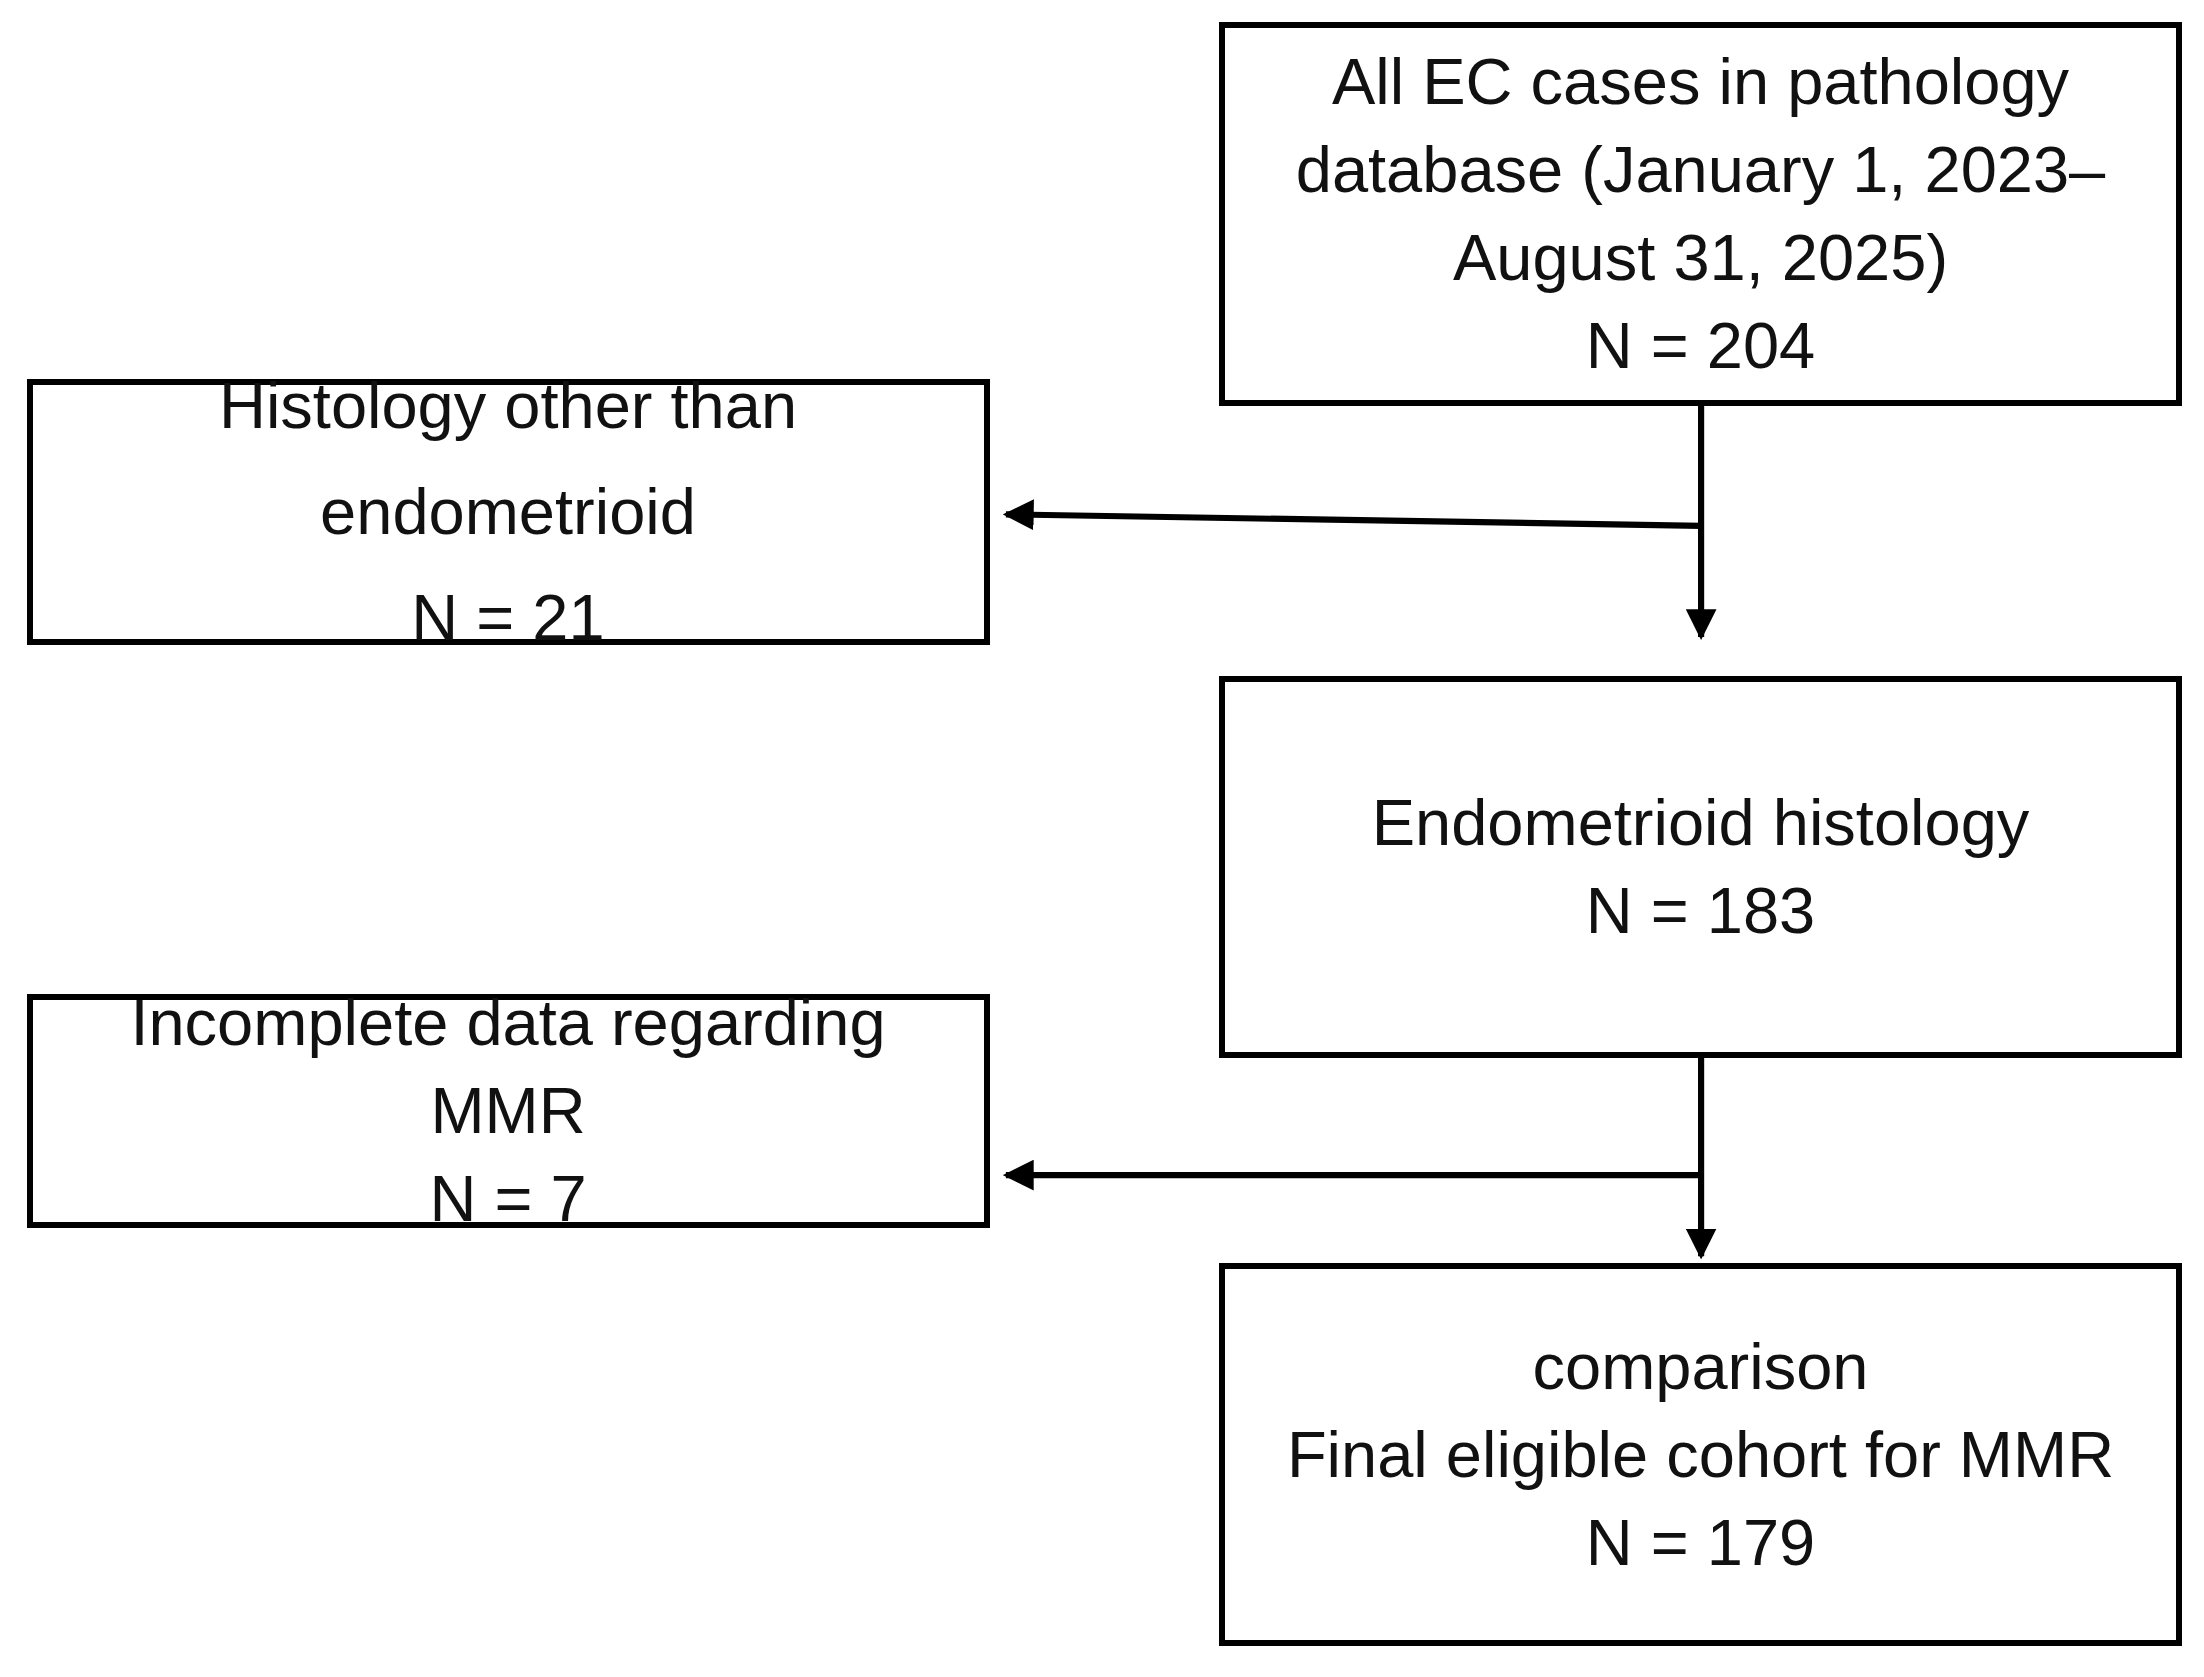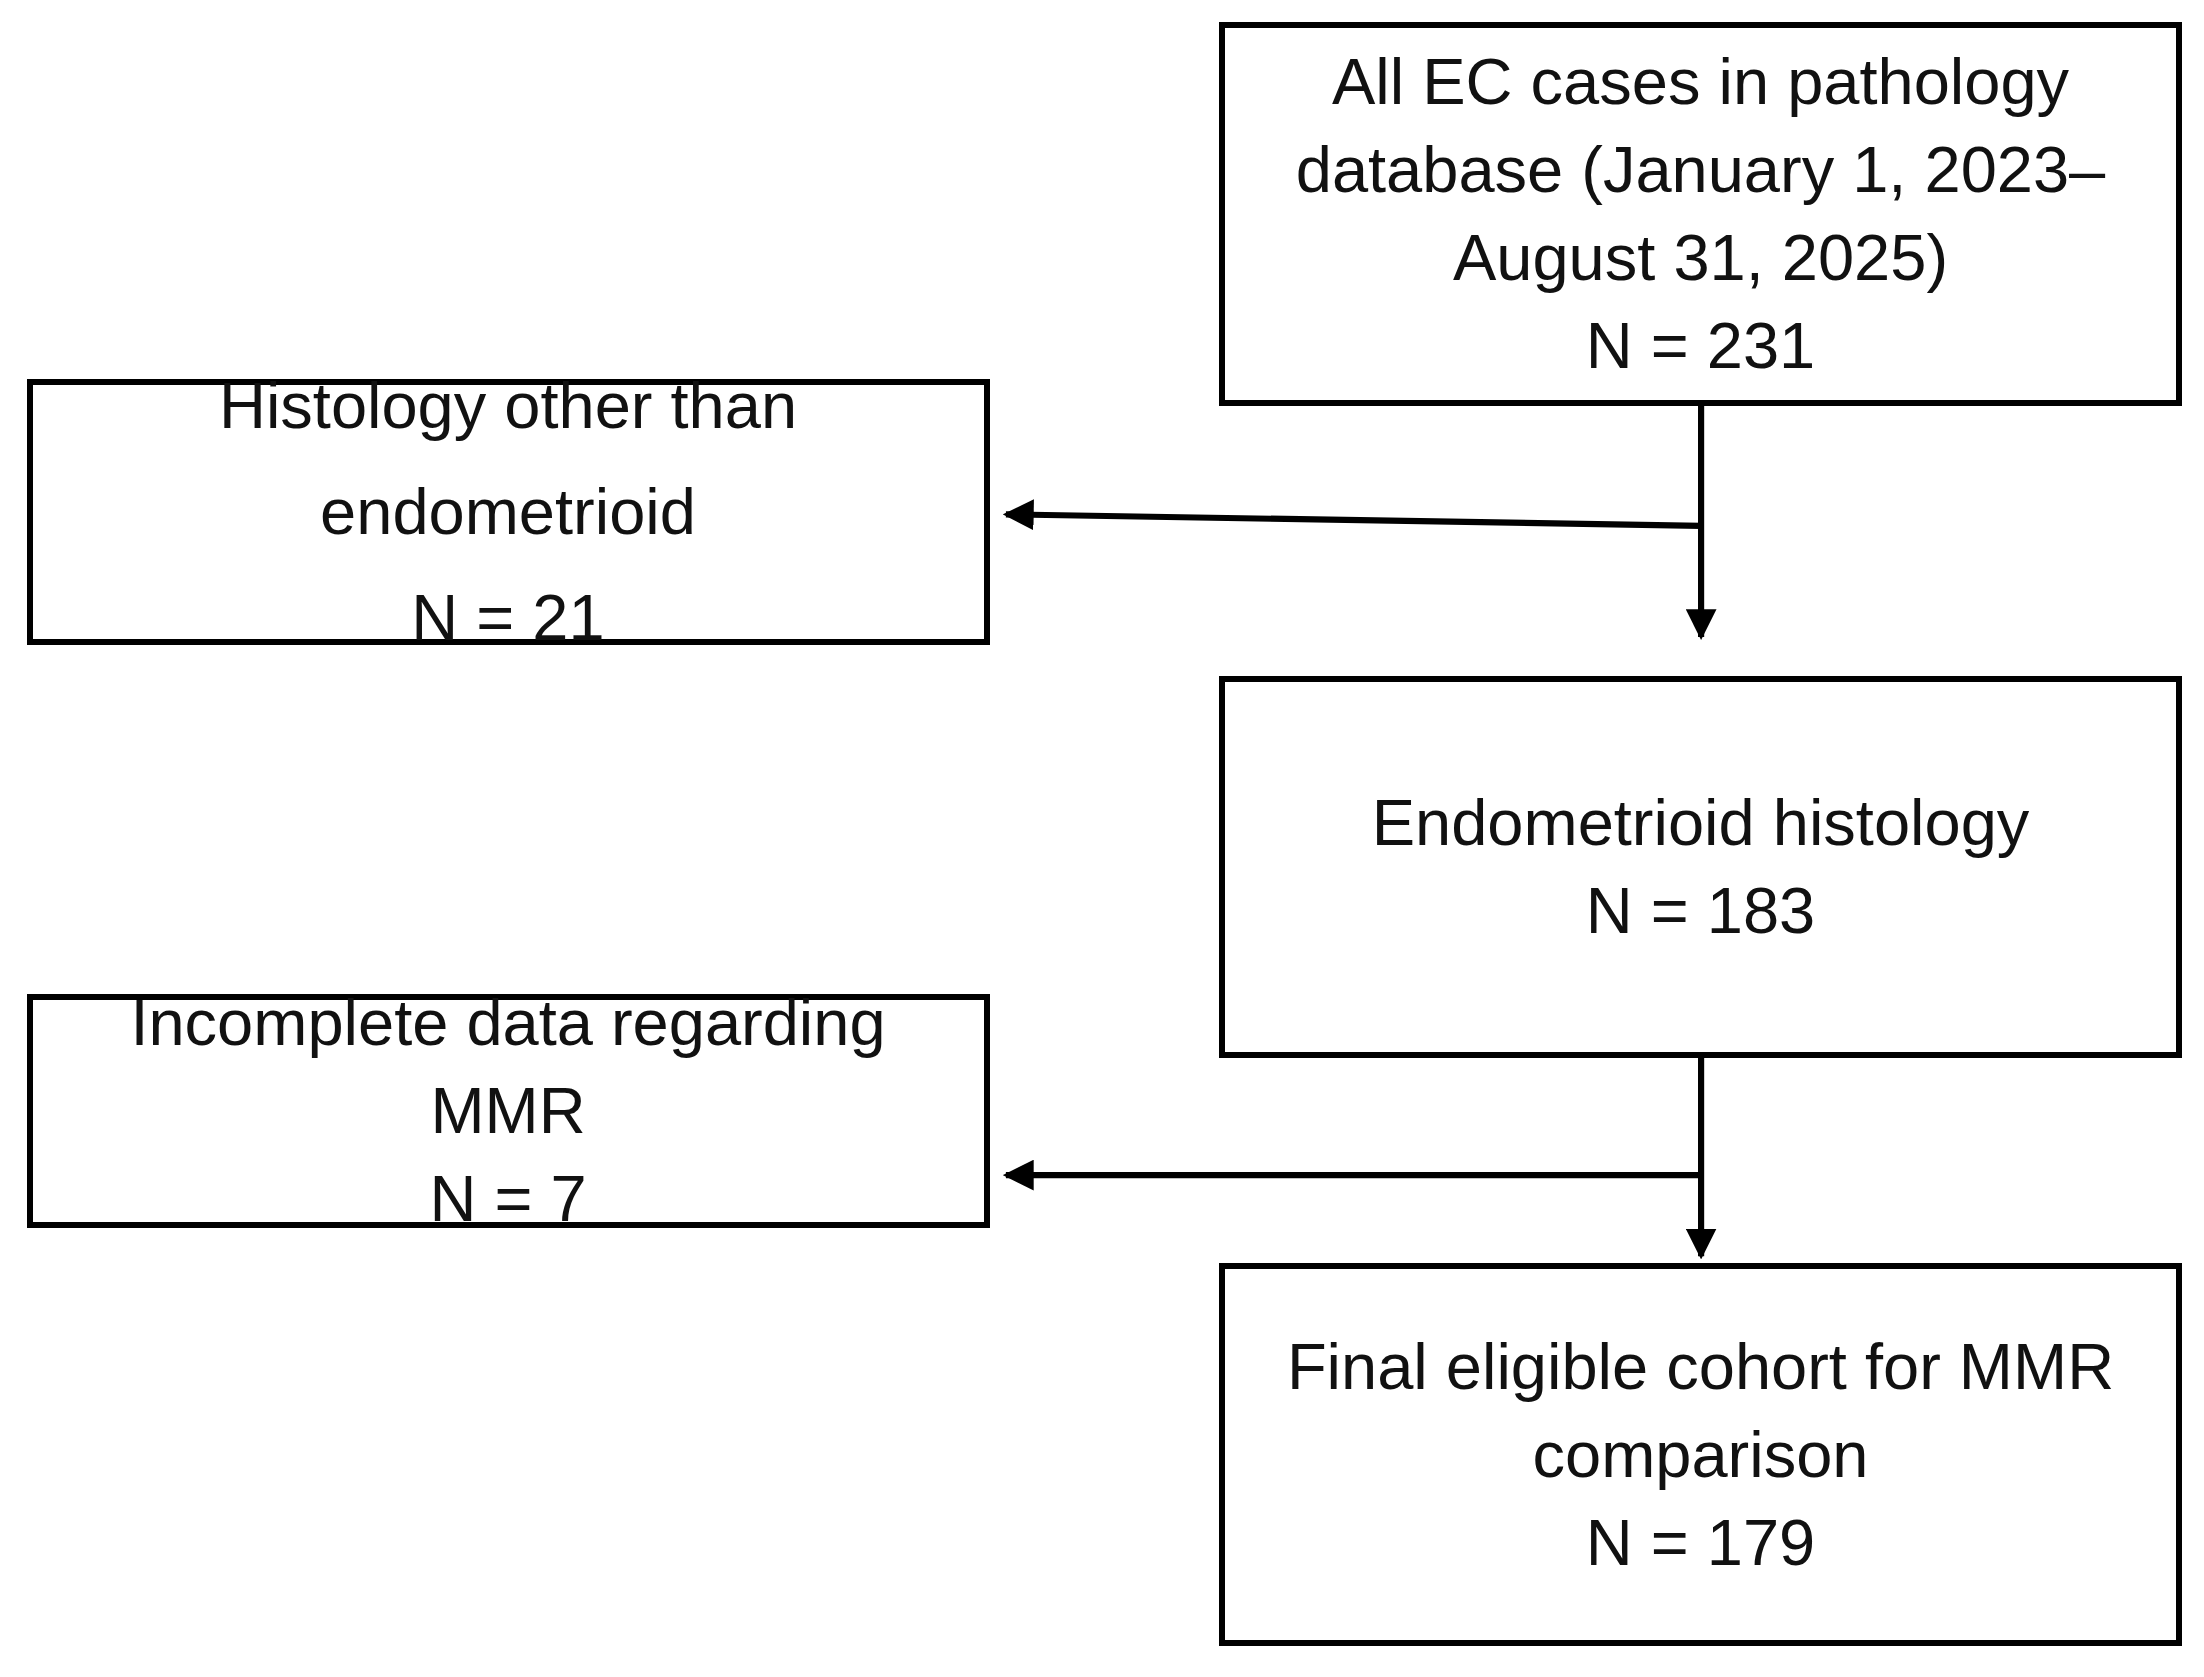--- a/index.html
+++ b/index.html
@@ -74,40 +74,40 @@
     <line x1="1928" y1="458" x2="1928" y2="722" marker-end="url(#arrowhead)"></line>
     <line x1="1928" y1="596" x2="1140" y2="583" marker-end="url(#arrowhead)"></line>
     <line x1="1928" y1="1160" x2="1928" y2="1424" marker-end="url(#arrowhead)"></line>
     <line x1="1928" y1="1332" x2="1140" y2="1332" marker-end="url(#arrowhead)"></line>
   </svg>
 
   <div class="box" id="box-top">
     <div class="tline">All EC cases in pathology</div>
     <div class="tline">database (January 1, 2023–</div>
     <div class="tline">August 31, 2025)</div>
-    <div class="tline">N = 231</div>
+    <div class="tline">N = 204</div>
   </div>
 
   <div class="box" id="box-excl1">
     <div class="tline">Histology other than</div>
     <div class="tline">endometrioid</div>
     <div class="tline">N = 21</div>
   </div>
 
   <div class="box" id="box-mid">
     <div class="tline">Endometrioid histology</div>
     <div class="tline">N = 183</div>
   </div>
 
   <div class="box" id="box-excl2">
     <div class="tline">Incomplete data regarding</div>
     <div class="tline">MMR</div>
     <div class="tline">N = 7</div>
   </div>
 
   <div class="box" id="box-final">
+    <div class="tline">comparison</div>
     <div class="tline">Final eligible cohort for MMR</div>
-    <div class="tline">comparison</div>
     <div class="tline">N = 179</div>
   </div>
 
 </div>
 
 
 </body></html>

